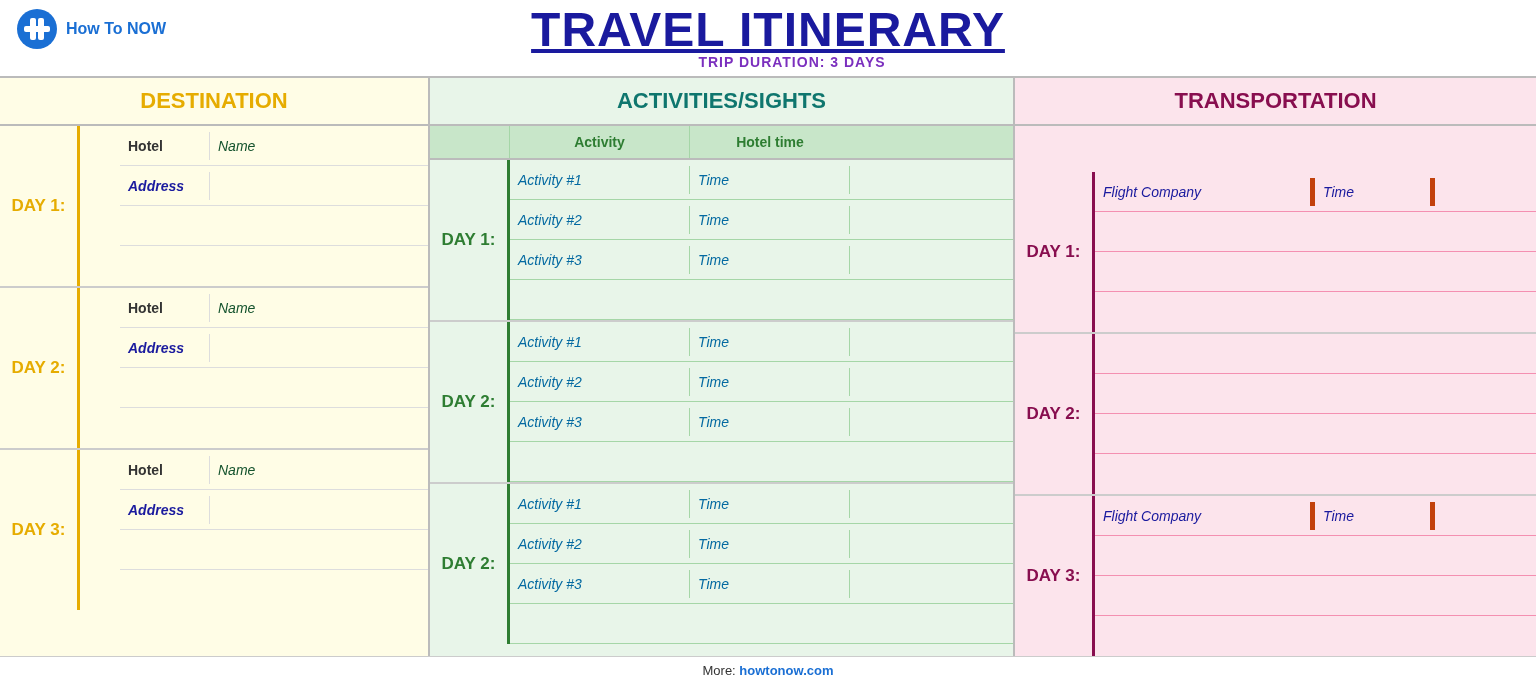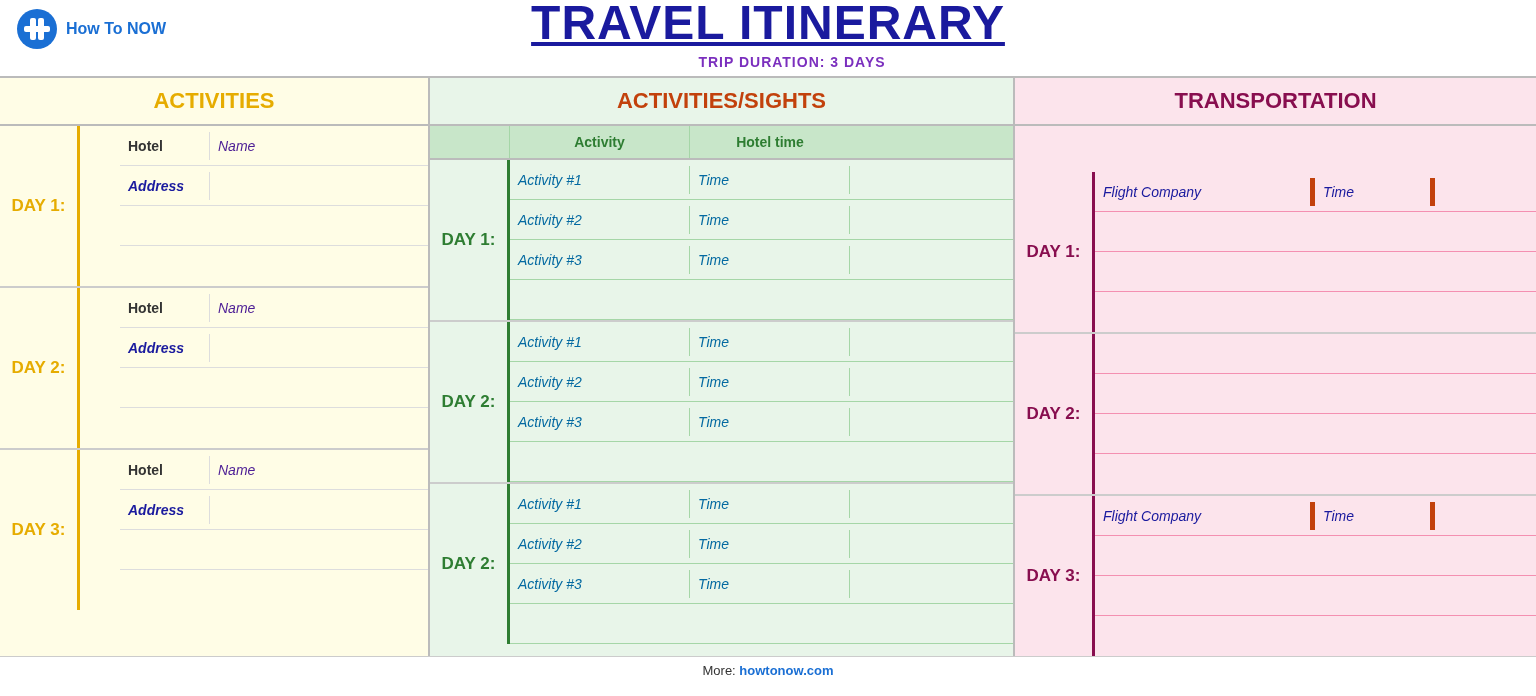--- a/index.html
+++ b/index.html
@@ -7,21 +7,21 @@
       font-family: Arial, sans-serif;
       background: #fff;
       width: 1536px;
       min-height: 696px;
       overflow-x: hidden;
     }
 
     
     .header {
       display: flex;
-      align-items: flex-end;
+      align-items: center;
       padding: 8px 32px 4px 16px;
       position: relative;
     }
     .logo-area {
       display: flex;
       align-items: center;
       gap: 8px;
     }
     .logo-icon {
       width: 42px;
@@ -72,21 +72,21 @@
     }
     .section-header {
       padding: 10px 12px;
       text-align: center;
       font-size: 22px;
       font-weight: 900;
       border-right: 2px solid #bbb;
     }
     .section-header:last-child { border-right: none; }
     .section-header.destination { background: #fffde6; color: #e6ac00; }
-    .section-header.activities { background: #e8f5e9; color: #c2410c; }
+    .section-header.activities { background: #e8f5e9; color: #0f766e; }
     .section-header.transportation { background: #fce4ec; color: #880e4f; }
 
     
     .content-area {
       display: grid;
       grid-template-columns: 430px 585px 521px;
     }
 
     
     .destination-col {
@@ -130,21 +130,21 @@
       padding: 6px 8px;
       font-size: 14px;
       font-weight: bold;
       color: #333;
       border-right: 1px solid #ddd;
     }
     .dest-row-value {
       padding: 6px 8px;
       font-size: 14px;
       font-style: italic;
-      color: #4c1d95;
+      color: #14532d;
     }
     .dest-row-empty {
       min-height: 40px;
       border-bottom: 1px solid #ddd;
     }
     .dest-row-empty:last-child { border-bottom: none; }
 
     
     .activities-col {
       background: #e8f5e9;
@@ -296,21 +296,21 @@
   </div>
   <div class="main-title-area">
     <div class="main-title">TRAVEL ITINERARY</div>
   </div>
 </div>
 <div class="trip-duration">TRIP DURATION: 3 DAYS</div>
 
 <div class="itinerary-container">
 
   <div class="section-headers">
-    <div class="section-header destination">ACTIVITIES</div>
+    <div class="section-header destination">DESTINATION</div>
     <div class="section-header activities">ACTIVITIES/SIGHTS</div>
     <div class="section-header transportation">TRANSPORTATION</div>
   </div>
 
   <div class="content-area">
 
     <div class="destination-col">
 
       <div class="dest-day">
         <div class="dest-day-inner">

